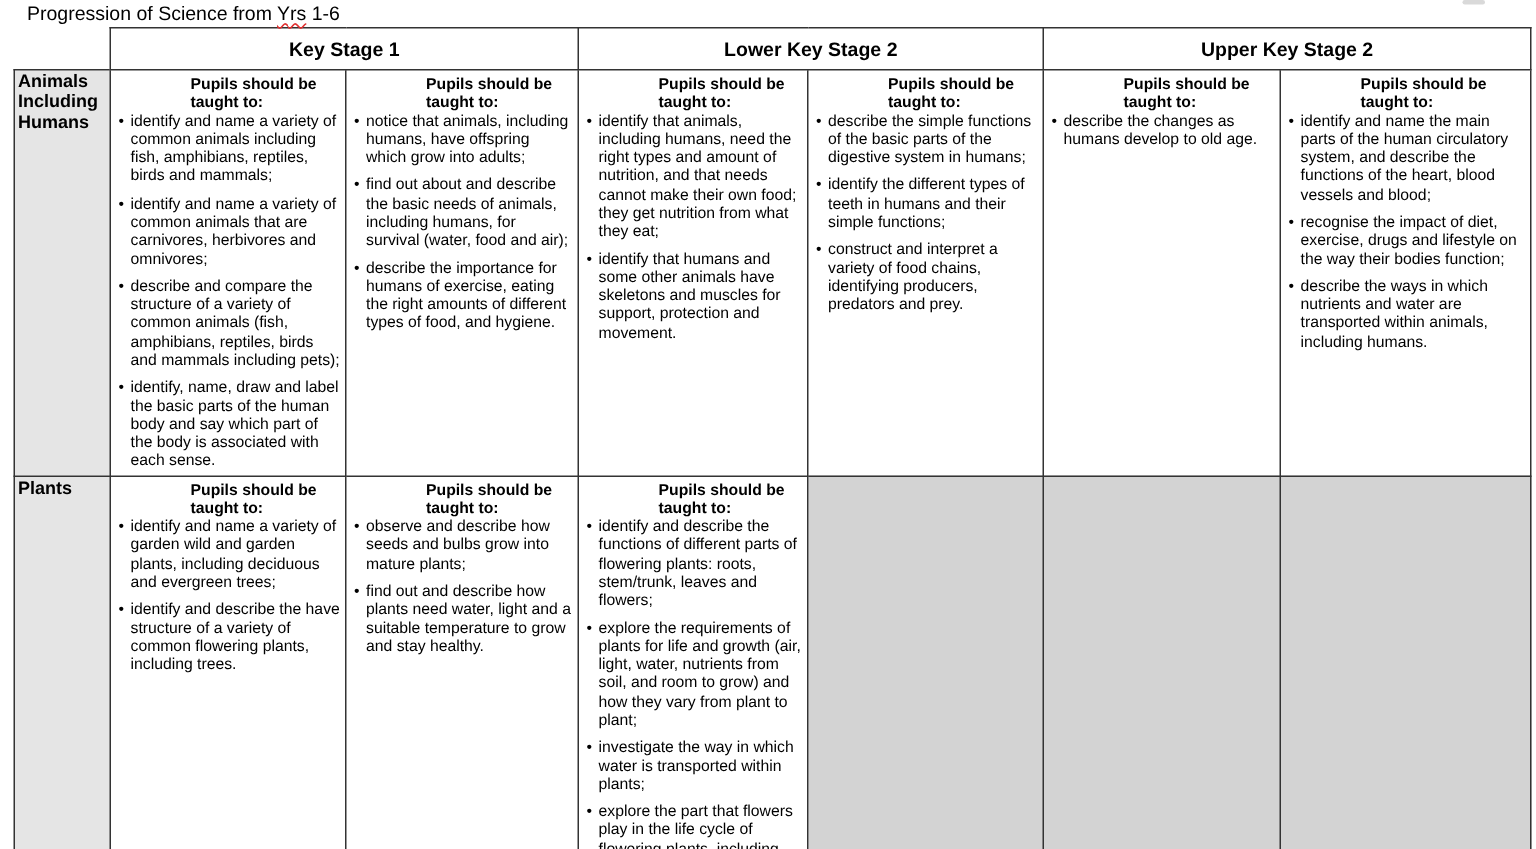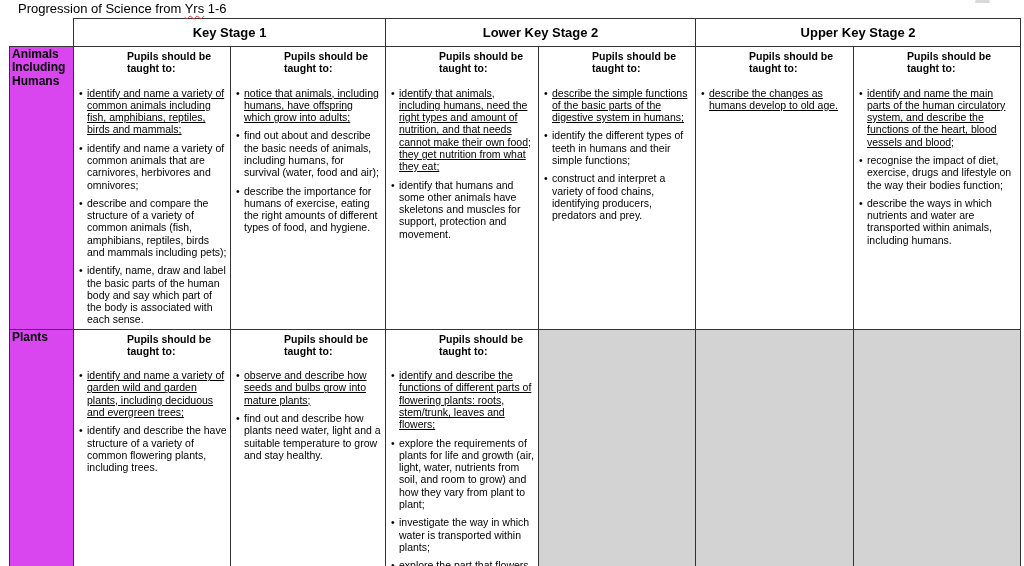--- a/index.html
+++ b/index.html
@@ -23,32 +23,32 @@
     margin-left:9px; width:1011px;
   }
   td, th { border:1.5px solid #333333; vertical-align:top; padding:0; }
   td.corner { border:none; background:#ffffff; }
   th.stage {
     height:23px; font-size:13px; font-weight:bold;
     text-align:center; vertical-align:middle; padding:2px; background:#ffffff;
   }
   th.rowlabel {
     font-size:12px; font-weight:bold; text-align:left;
-    padding:1px 2px; line-height:1.12; background:#d946ef;
+    padding:1px 2px; line-height:1.12; background:#e5e5e5;
   }
   tr.animals-row { height:264px; }
   tr.plants-row  { height:248px; }
   td.cell {
     padding:3px 3px 3px 5px; font-size:10.5px; line-height:1.17;
     background:#ffffff;
   }
   .intro { font-weight:bold;margin-left:48px; }
   .bullet { position:relative; padding-left:8px; margin-top:6px; }
   .bullet::before { content:"\2022"; position:absolute; left:0; top:0; }
-  .intro + .bullet { margin-top:12px;text-decoration:underline; }
+  .intro + .bullet { margin-top:0; }
   td.shaded { background:#d3d3d3; }
   .edge-artifact {
     position:absolute; left:975px; top:0; width:15px; height:3px;
     background:#d9d9d9; border-radius:2px;
   }
 </style>
 </head>
 <body>
 
 <div class="edge-artifact"></div>

